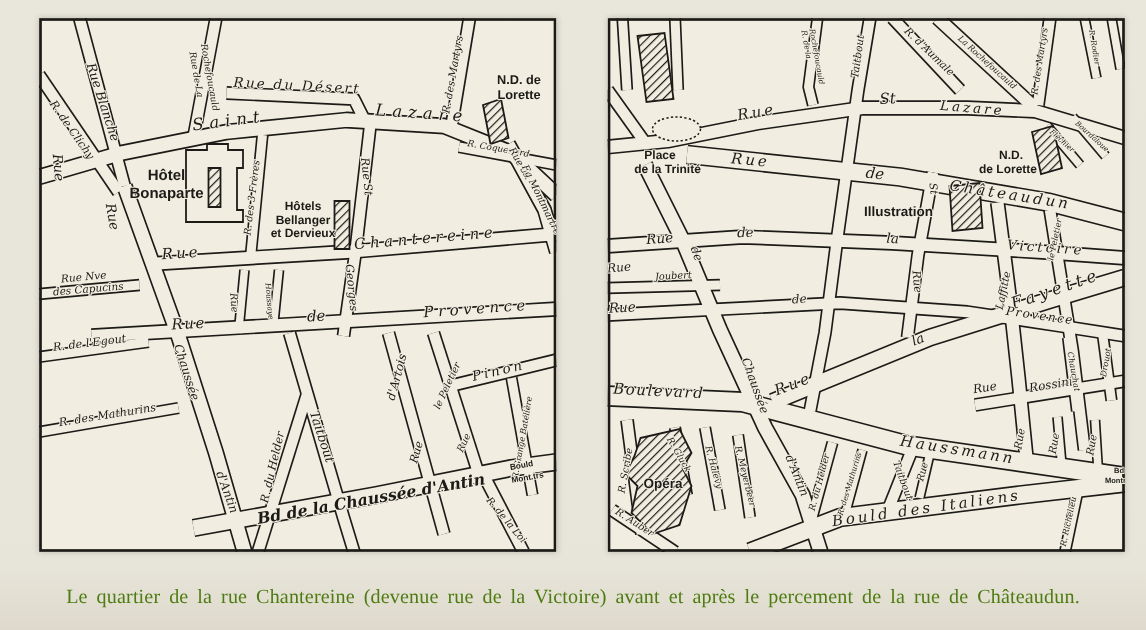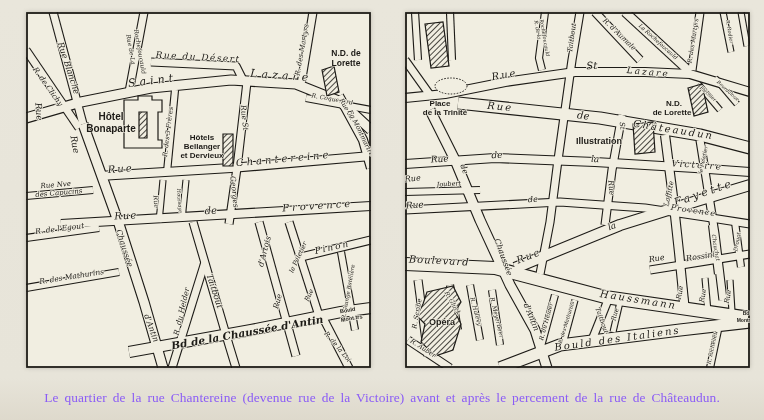--- a/index.html
+++ b/index.html
@@ -13,21 +13,21 @@
   #panel-after{left:405px;}
   svg{display:block;}
   text{fill:#1d1b17;}
   text.st{font-family:"DejaVu Serif",serif;font-style:italic;
           paint-order:stroke;stroke:#f1eee1;stroke-width:1.5px;}
   text.big{font-family:"DejaVu Serif",serif;font-style:italic;font-weight:700;
            paint-order:stroke;stroke:#f1eee1;stroke-width:1.6px;}
   text.poi{font-family:"Liberation Sans",sans-serif;font-weight:700;
            paint-order:stroke;stroke:#f1eee1;stroke-width:1.2px;}
   #caption{position:absolute;left:0;top:390px;width:764px;text-align:center;
-           font-size:13.4px;color:#8b5cf6;white-space:nowrap;word-spacing:2.5px;
+           font-size:13.4px;color:#4d7c0f;white-space:nowrap;word-spacing:2.5px;
            letter-spacing:.1px;}
 </style>
 </head>
 <body>
 
 <div id="page">
   <div class="panel" id="panel-before">
     <svg viewBox="0 0 345 356" width="345" height="356">
         <defs>
           <pattern id="h0" width="4" height="4" patternUnits="userSpaceOnUse" patternTransform="rotate(45)">

